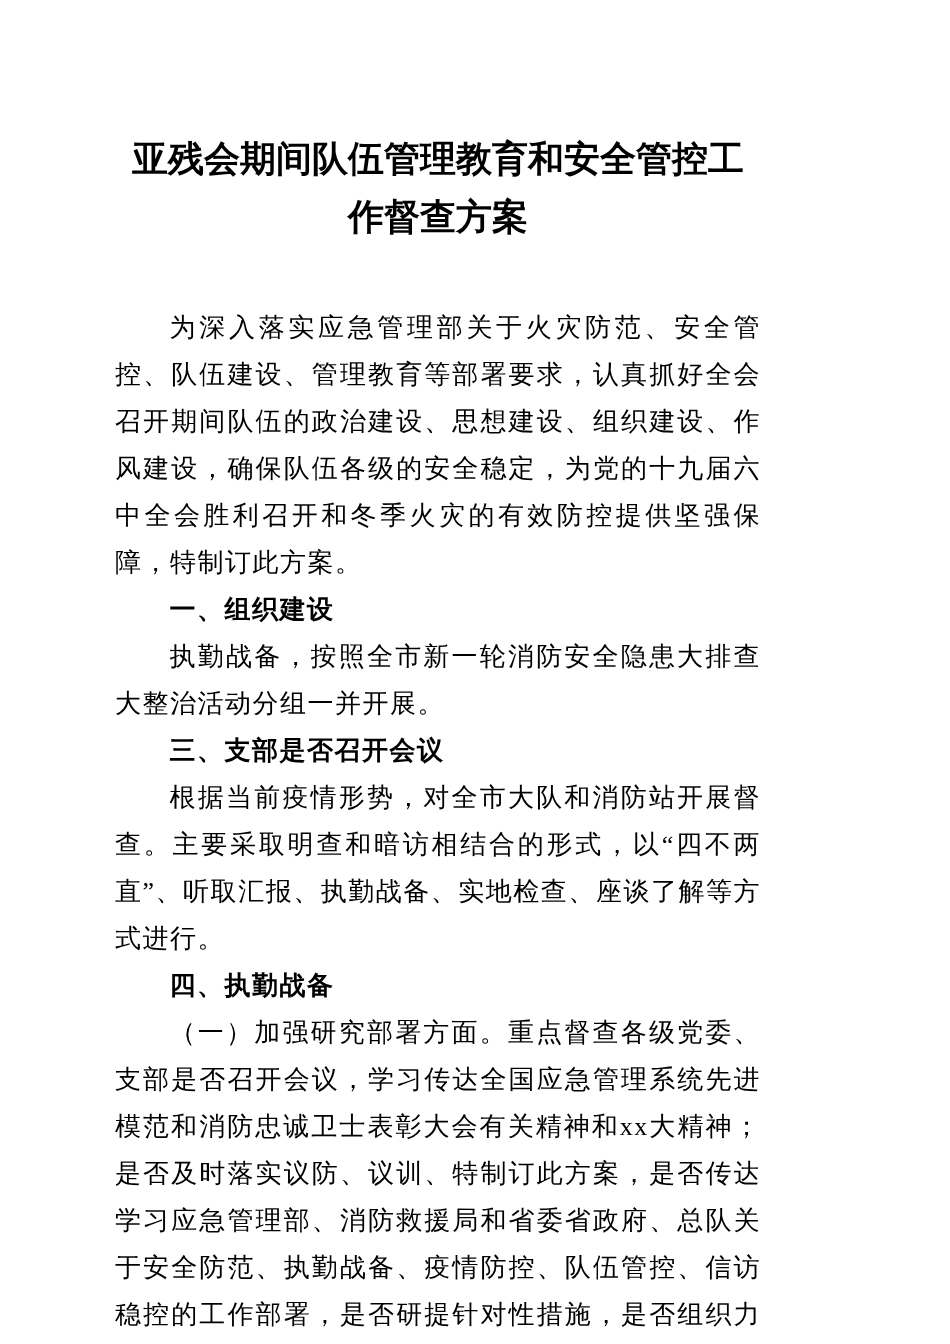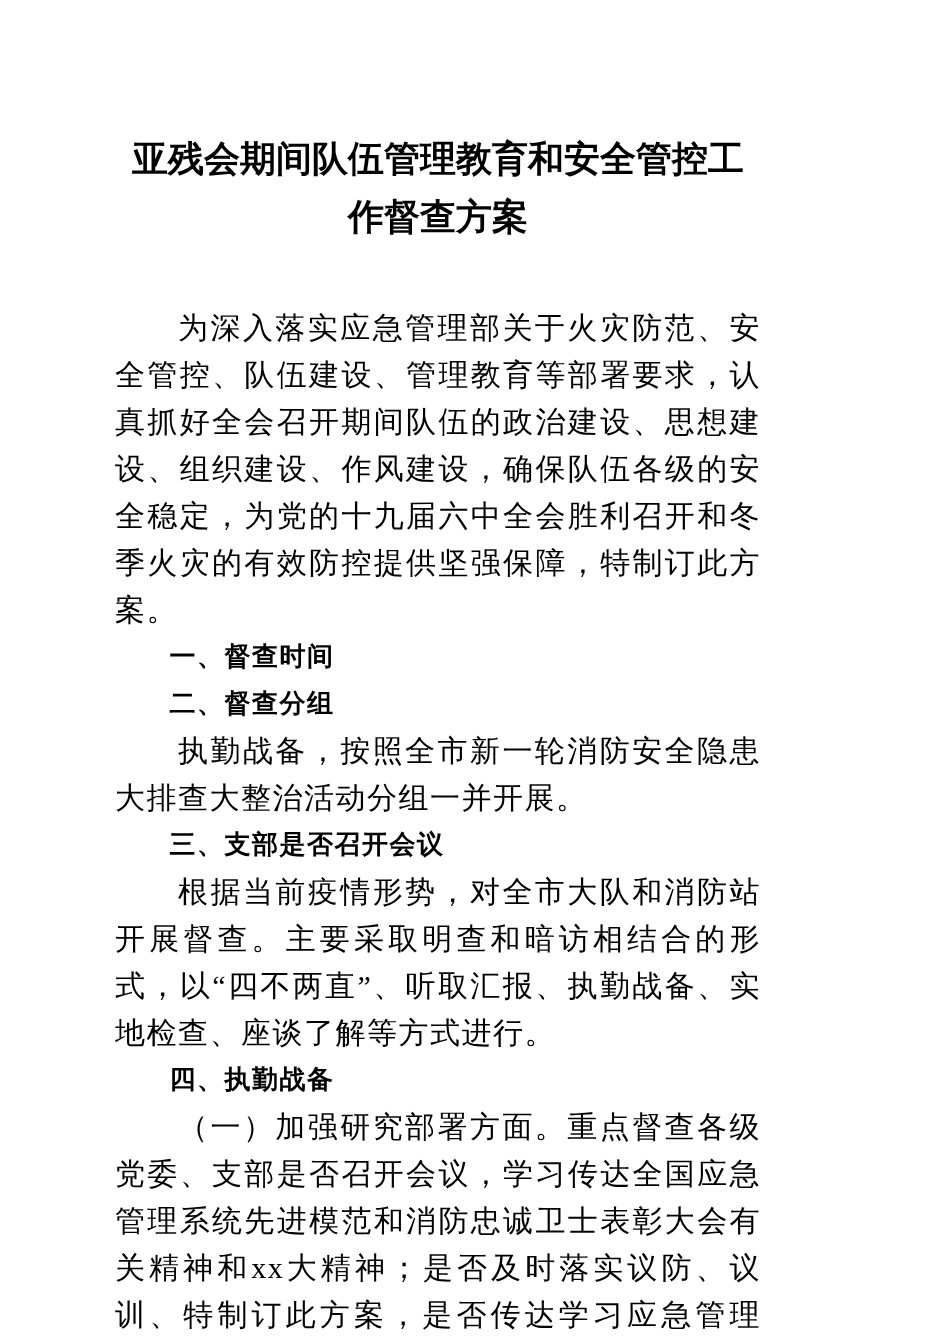--- a/index.html
+++ b/index.html
@@ -21,21 +21,21 @@
   .doc-title {
     font-family: "Liberation Serif", "DejaVu Serif", serif;
     font-size: 36px;
     font-weight: 700;
     line-height: 58px;
     text-align: center;
     letter-spacing: 0px;
     margin-bottom: 58px;
   }
   p.body-para {
-    font-size: 30px;
+    font-size: 26px;
     letter-spacing: 1.5px;
     line-height: 47px;
     text-align: justify;
     text-indent: 2.1em;
     word-break: break-all;
   }
   p.heading-para {
     font-family: "Liberation Sans", "DejaVu Sans", sans-serif;
     font-size: 26px;
     font-weight: 700;
@@ -49,23 +49,22 @@
 </style>
 </head>
 <body>
 
 <div class="page">
 
   <h1 class="doc-title">亚残会期间队伍管理教育和安全管控工作督查方案</h1>
 
   <p class="body-para">为深入落实应急管理部关于火灾防范、安全管控、队伍建设、管理教育等部署要求，认真抓好全会召开期间队伍的政治建设、思想建设、组织建设、作风建设，确保队伍各级的安全稳定，为党的十九届六中全会胜利召开和冬季火灾的有效防控提供坚强保障，特制订此方案。</p>
 
-  <p class="heading-para">一、督查时间</p>
+  <p class="heading-para">一、组织建设</p>
 
-  <p class="heading-para">二、督查分组</p>
 
   <p class="body-para">执勤战备，按照全市新一轮消防安全隐患大排查大整治活动分组一并开展。</p>
 
   <p class="heading-para">三、支部是否召开会议</p>
 
   <p class="body-para">根据当前疫情形势，对全市大队和消防站开展督查。主要采取明查和暗访相结合的形式，以“四不两直”、听取汇报、执勤战备、实地检查、座谈了解等方式进行。</p>
 
   <p class="heading-para">四、执勤战备</p>
 
   <p class="body-para"><span class="lead-bold">（一）加强研究部署方面。</span><span>重点督查各级党委、支部是否召开会议，学习传达全国应急管理系统先进模范和消防忠诚卫士表彰大会有关精神和xx大精神；是否及时落实议防、议训、特制订此方案，是否传达学习应急管理部、消防救援局和省委省政府、总队关于安全防范、执勤战备、疫情防控、队伍管控、信访稳控的工作部署，是否研提针对性措施，是否组织力量下</span></p>

